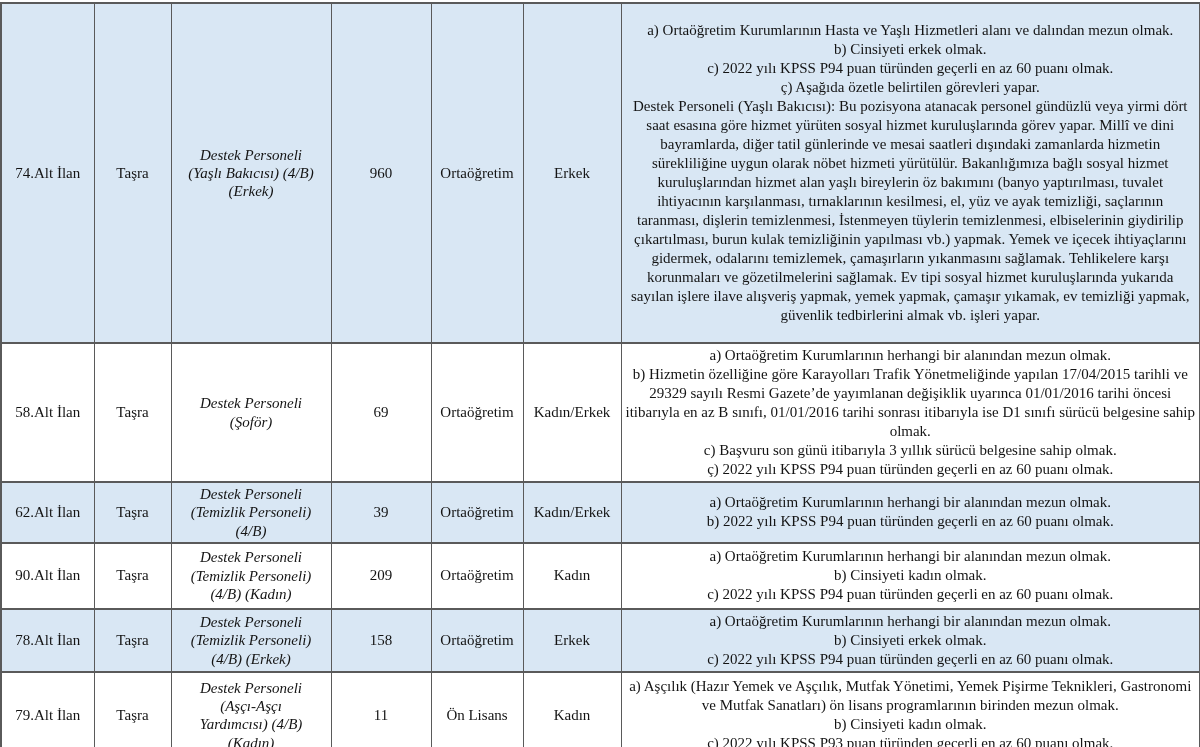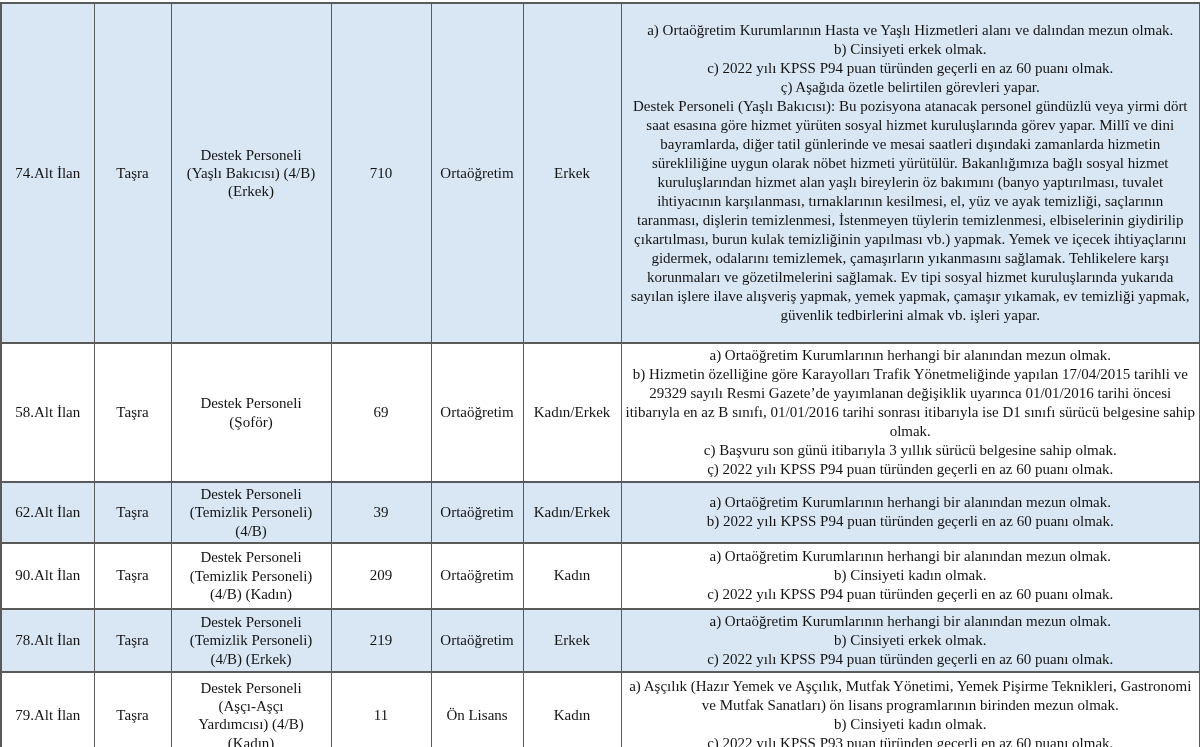--- a/index.html
+++ b/index.html
@@ -29,21 +29,21 @@
     border-bottom-width: 2px;
     box-sizing: border-box;
     padding: 2px 4px;
     vertical-align: middle;
     font-size: 15px;
     text-align: center;
     overflow: hidden;
   }
   tr.hl td { background: #d9e7f4; }
   tr.plain td { background: #ffffff; }
-  td.pos { white-space: pre-line; line-height: 1.22; }
+  td.pos { white-space: pre-line; line-height: 1.22; font-style: italic; }
   td.req {
     text-align: justify;
     white-space: pre-line;
     font-size: 14.5px;
     line-height: 19px;
     padding: 2px 7px 2px 8px;
     vertical-align: middle;
   }
   
   tbody tr:nth-child(1) { height: 340px; }
@@ -67,21 +67,21 @@
       <col style="width:98px">
       <col style="width:579px">
     </colgroup>
     <tbody id="rows-body">
         <tr class="hl">
     <td>74.Alt İlan</td>
     <td>Taşra</td>
     <td class="pos">Destek Personeli
 (Yaşlı Bakıcısı) (4/B)
 (Erkek)</td>
-    <td>710</td>
+    <td>960</td>
     <td>Ortaöğretim</td>
     <td>Erkek</td>
     <td class="req">a) Ortaöğretim Kurumlarının Hasta ve Yaşlı Hizmetleri alanı ve dalından mezun olmak.
 b) Cinsiyeti erkek olmak.
 c) 2022 yılı KPSS P94 puan türünden geçerli en az 60 puanı olmak.
 ç) Aşağıda özetle belirtilen görevleri yapar.
 Destek Personeli (Yaşlı Bakıcısı): Bu pozisyona atanacak personel gündüzlü veya yirmi dört saat esasına göre hizmet yürüten sosyal hizmet kuruluşlarında görev yapar. Millî ve dini bayramlarda, diğer tatil günlerinde ve mesai saatleri dışındaki zamanlarda hizmetin sürekliliğine uygun olarak nöbet hizmeti yürütülür. Bakanlığımıza bağlı sosyal hizmet kuruluşlarından hizmet alan yaşlı bireylerin öz bakımını (banyo yaptırılması, tuvalet ihtiyacının karşılanması, tırnaklarının kesilmesi, el, yüz ve ayak temizliği, saçlarının taranması, dişlerin temizlenmesi, İstenmeyen tüylerin temizlenmesi, elbiselerinin giydirilip çıkartılması, burun kulak temizliğinin yapılması vb.) yapmak. Yemek ve içecek ihtiyaçlarını gidermek, odalarını temizlemek, çamaşırların yıkanmasını sağlamak. Tehlikelere karşı korunmaları ve gözetilmelerini sağlamak. Ev tipi sosyal hizmet kuruluşlarında yukarıda sayılan işlere ilave alışveriş yapmak, yemek yapmak, çamaşır yıkamak, ev temizliği yapmak, güvenlik tedbirlerini almak vb. işleri yapar.</td>
   </tr>
         <tr class="plain">
     <td>58.Alt İlan</td>
@@ -120,21 +120,21 @@
     <td class="req">a) Ortaöğretim Kurumlarının herhangi bir alanından mezun olmak.
 b) Cinsiyeti kadın olmak.
 c) 2022 yılı KPSS P94 puan türünden geçerli en az 60 puanı olmak.</td>
   </tr>
         <tr class="hl">
     <td>78.Alt İlan</td>
     <td>Taşra</td>
     <td class="pos">Destek Personeli
 (Temizlik Personeli)
 (4/B) (Erkek)</td>
-    <td>219</td>
+    <td>158</td>
     <td>Ortaöğretim</td>
     <td>Erkek</td>
     <td class="req">a) Ortaöğretim Kurumlarının herhangi bir alanından mezun olmak.
 b) Cinsiyeti erkek olmak.
 c) 2022 yılı KPSS P94 puan türünden geçerli en az 60 puanı olmak.</td>
   </tr>
         <tr class="plain">
     <td>79.Alt İlan</td>
     <td>Taşra</td>
     <td class="pos">Destek Personeli

